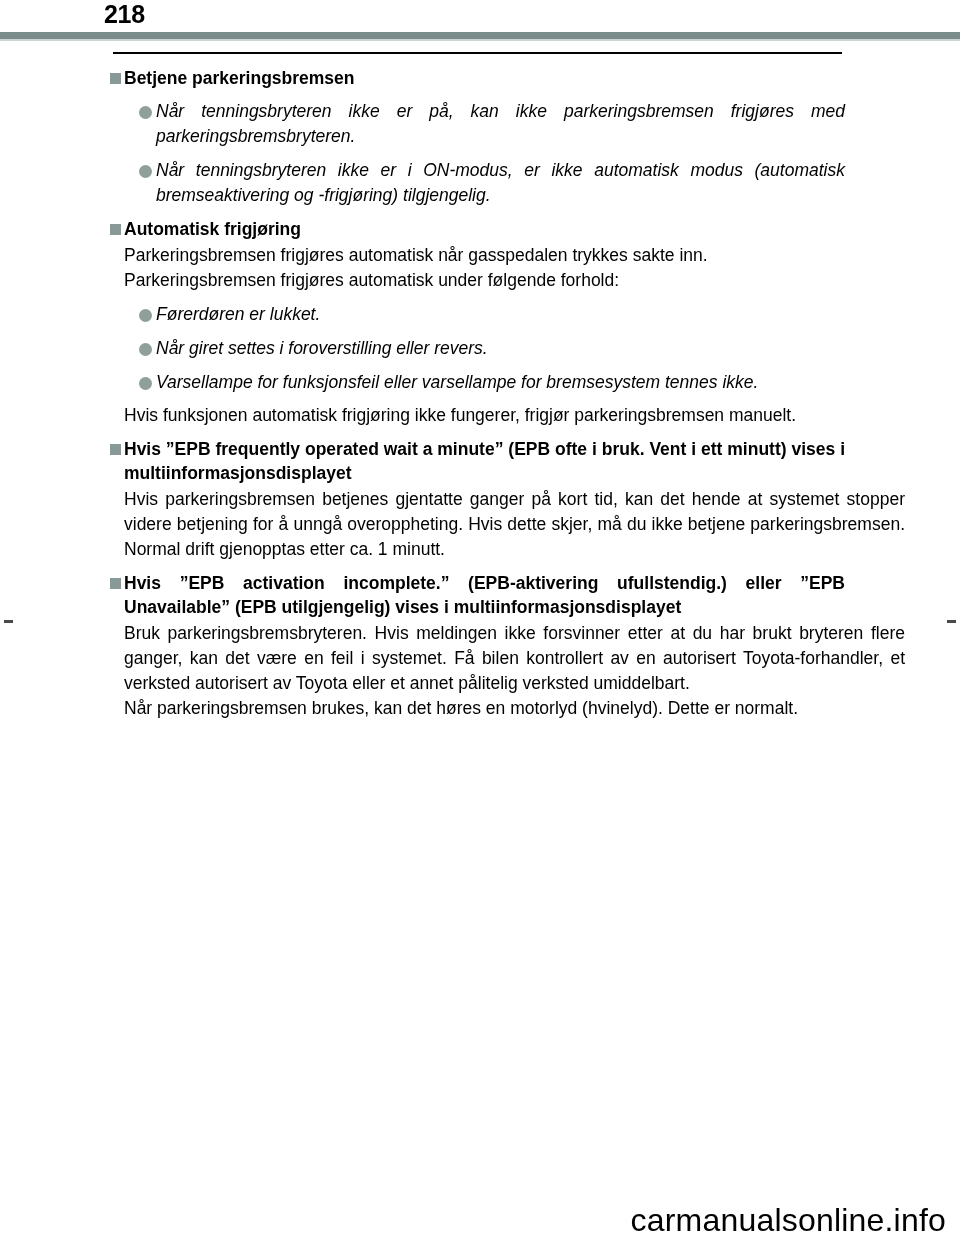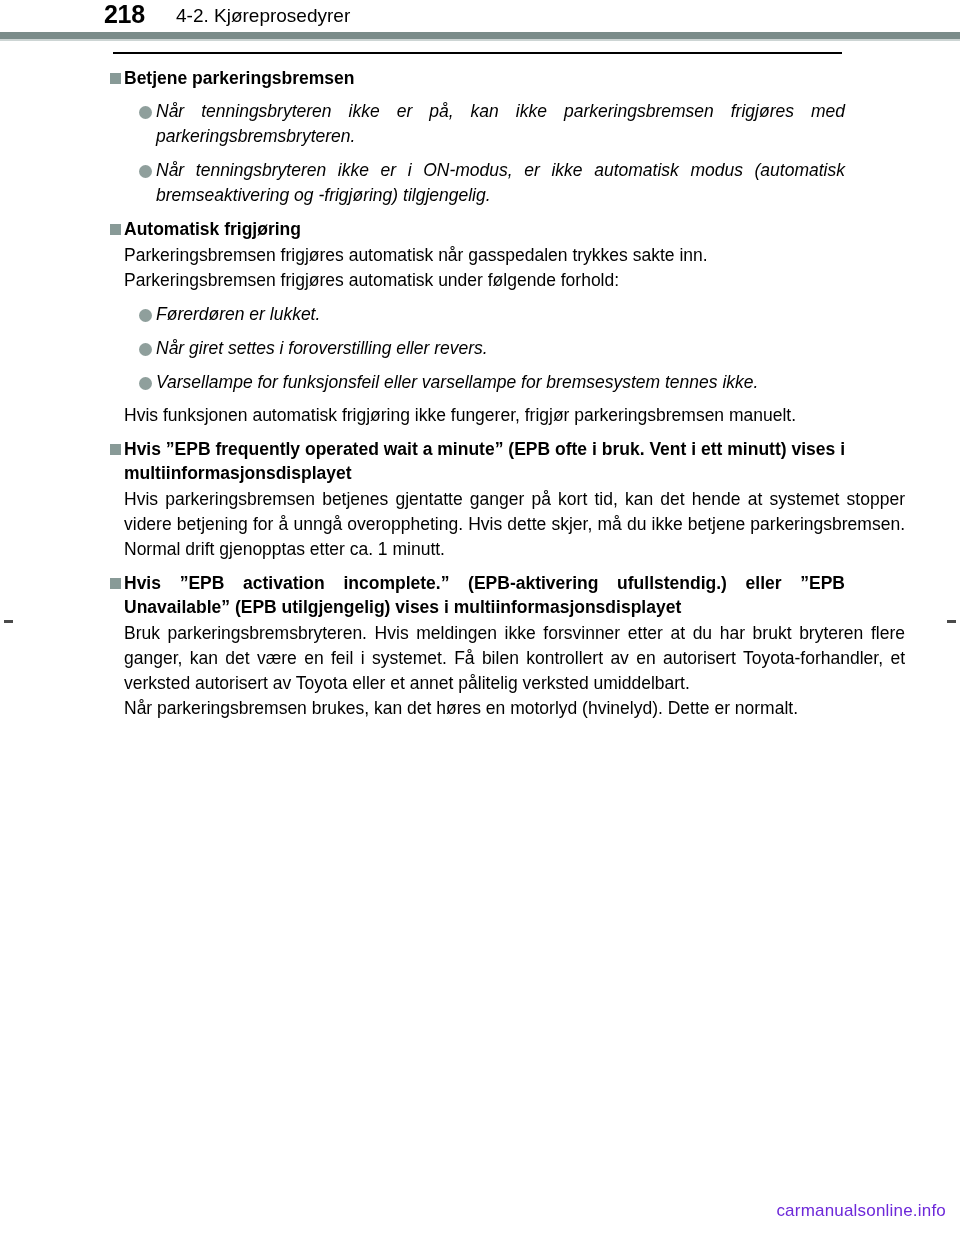--- a/index.html
+++ b/index.html
@@ -150,34 +150,33 @@
     height: 3px;
     background: #4a4a4a;
   }
   .crop-mark.left  { left: 4px;  top: 620px; }
   .crop-mark.right { left: 947px; top: 620px; }
 
   
   .watermark {
     position: absolute;
     right: 14px;
-    bottom: 16px;
-    font-size: 17px;
-    color: #6d28d9;
+    bottom: 7px;
+    font-size: 32px;
+    color: #000000;
     letter-spacing: 0.2px;
     line-height: 30px;
     font-family: "Liberation Sans", sans-serif;
   }
 </style>
 </head>
 <body>
 
 <div class="page-header">
   <div class="page-number">218</div>
-  <div class="header-title">4-2. Kjøreprosedyrer</div>
 </div>
 <div class="rule-thick"></div>
 <div class="rule-thick-shadow"></div>
 <div class="rule-thin"></div>
 
 <div class="content">
 
   <div class="block">
     <div class="heading first no-justify">
       <span class="sq-bullet"></span>

